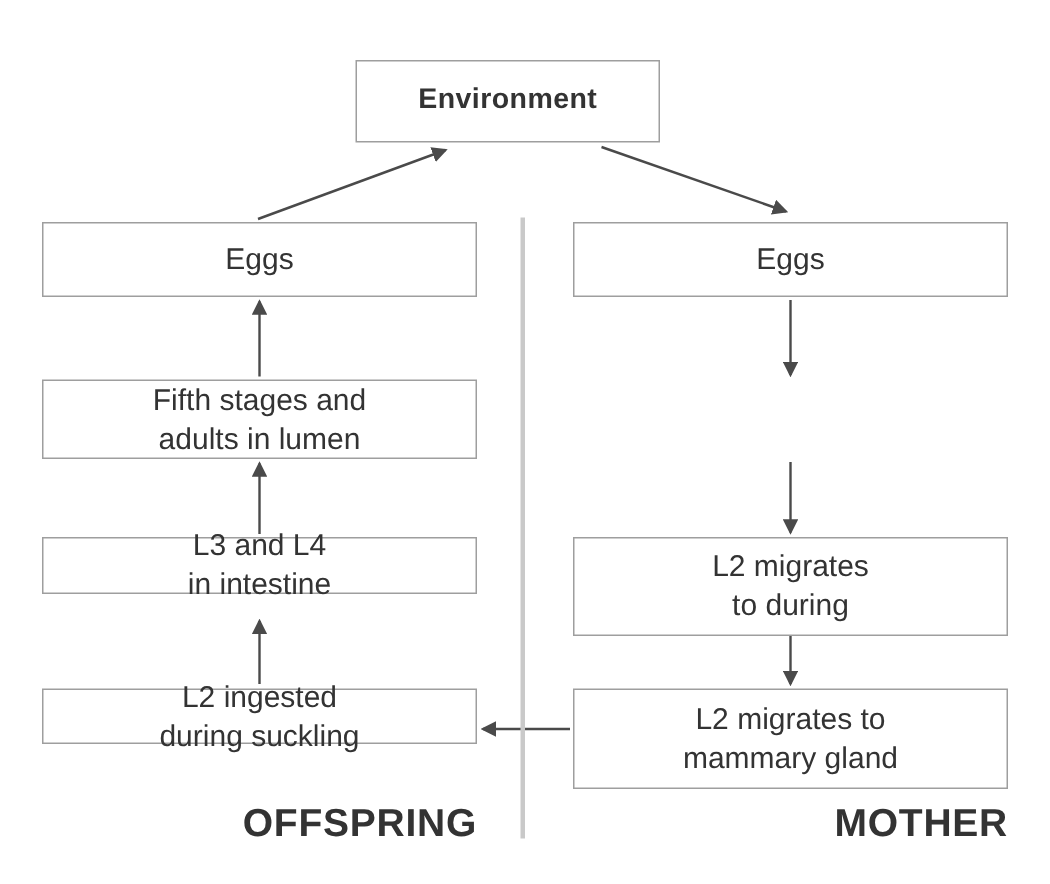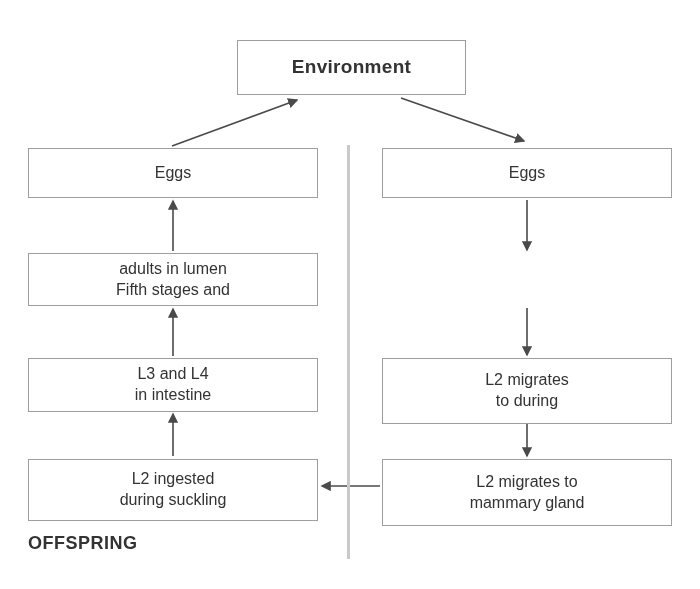--- a/index.html
+++ b/index.html
@@ -28,40 +28,40 @@
   }
   .box {
     position: absolute;
     background: #ffffff;
     border: 1px solid var(--box-border, #9e9e9e);
     display: flex;
     flex-direction: column;
     align-items: center;
     justify-content: center;
     text-align: center;
-    font-size: 16px;
+    font-size: 20px;
     line-height: 1.3;
     box-sizing: border-box;
   }
   .box .ln { display: block; }
   .box.left  { left: 28px;  width: 290px; }
   .box.right { left: 382px; width: 290px; }
   .box.env {
-    left: 237px; top: 40px; width: 229px; height: 55px;
+    left: 237px; top: 40px; width: 203px; height: 55px;
     font-weight: 700;
     font-size: 19px;
     letter-spacing: 0.3px;
   }
   .col-label {
     position: absolute;
     top: 533px;
     width: 290px;
-    text-align: left;
+    text-align: right;
     font-weight: 700;
-    font-size: 18px;
+    font-size: 26px;
     letter-spacing: 0.5px;
     color: var(--text, #333333);
   }
   .divider {
     position: absolute;
     left: 347px;
     top: 145px;
     width: 3px;
     height: 414px;
     background: var(--divider, #c9c9c9);
@@ -94,41 +94,42 @@
   </svg>
 
   <div class="box env">
     <span class="ln">Environment</span>
   </div>
 
   <div class="box left" style="top:148px;height:50px">
     <span class="ln">Eggs</span>
   </div>
   <div class="box left" style="top:253px;height:53px">
+    <span class="ln">Fifth stages and</span>
     <span class="ln">adults in lumen</span>
-    <span class="ln">Fifth stages and</span>
   </div>
-  <div class="box left" style="top:358px;height:54px">
+  <div class="box left" style="top:358px;height:38px">
     <span class="ln">L3 and L4</span>
     <span class="ln">in intestine</span>
   </div>
-  <div class="box left" style="top:459px;height:62px">
+  <div class="box left" style="top:459px;height:37px">
     <span class="ln">L2 ingested</span>
     <span class="ln">during suckling</span>
   </div>
 
   <div class="box right" style="top:148px;height:50px">
     <span class="ln">Eggs</span>
   </div>
   <div class="box right" style="top:358px;height:66px">
     <span class="ln">L2 migrates</span>
     <span class="ln">to during</span>
   </div>
   <div class="box right" style="top:459px;height:67px">
     <span class="ln">L2 migrates to</span>
     <span class="ln">mammary gland</span>
   </div>
 
   <div class="divider"></div>
 
   <div class="col-label" style="left:28px">OFFSPRING</div>
+  <div class="col-label" style="left:382px">MOTHER</div>
 
 </div>
 
 </body></html>

